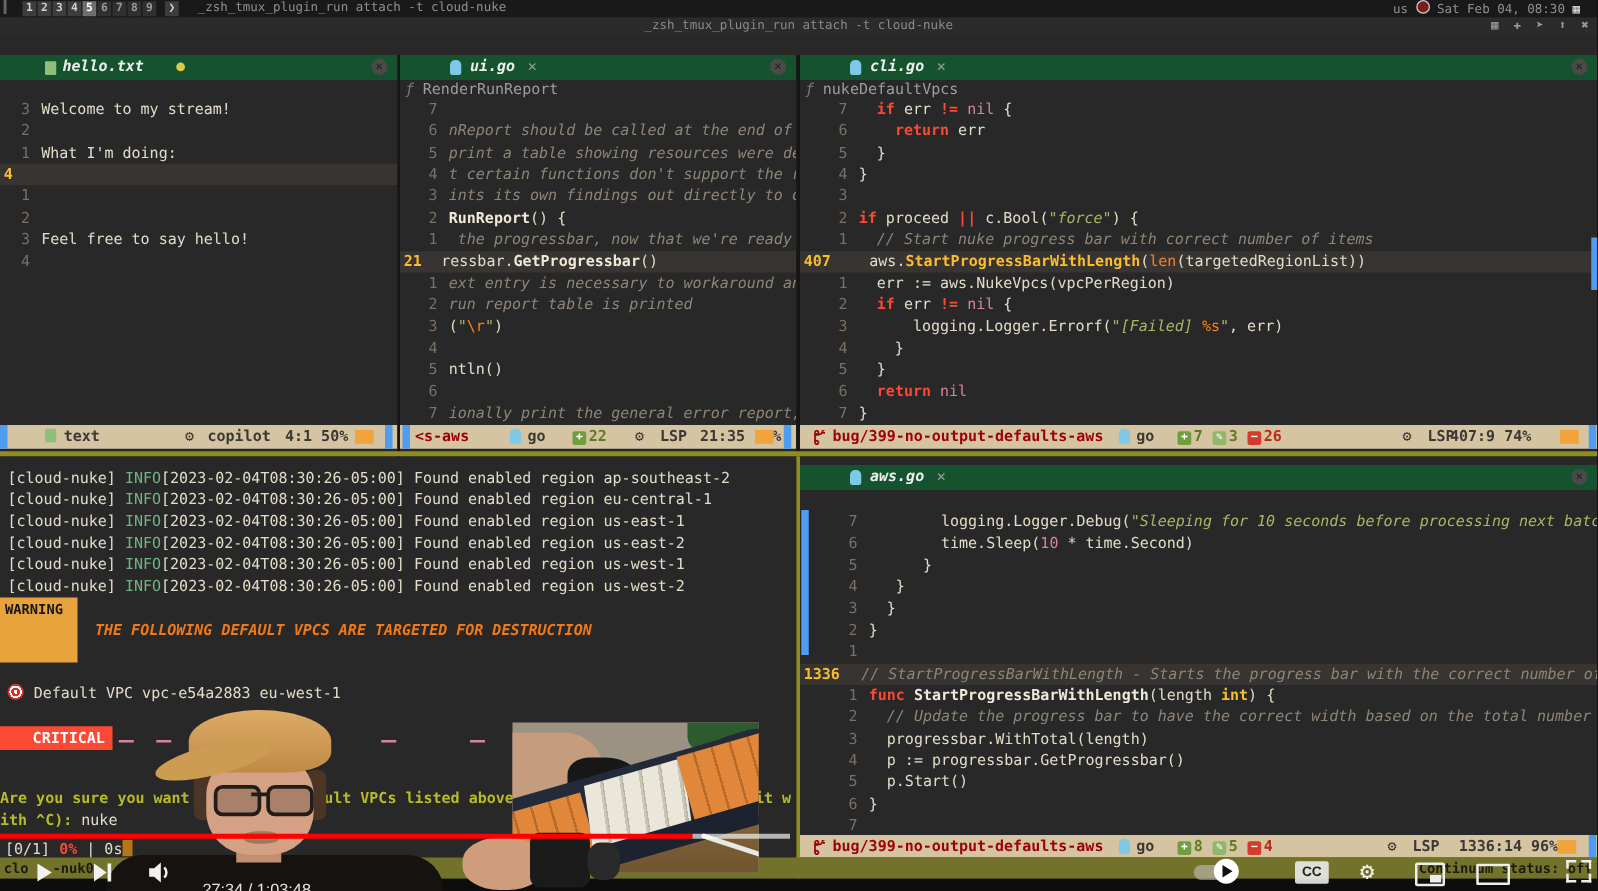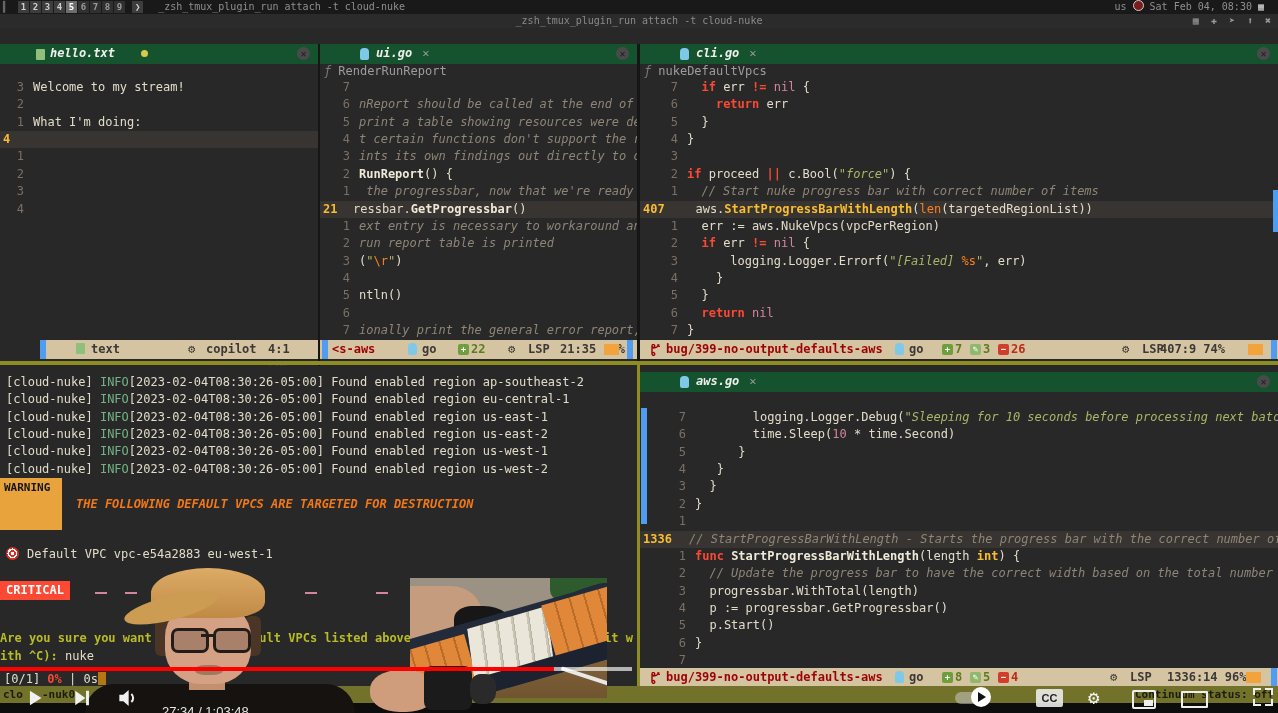--- a/index.html
+++ b/index.html
@@ -61,21 +61,21 @@
   .olive{background:#8d8d23;}
   
   .term{left:0;top:366px;width:637px;height:320px;background:#282828;}
   .lrow{position:absolute;left:6px;height:17.36px;white-space:pre;font-size:12px;line-height:17.36px;}
   .warn-box{position:absolute;left:0;top:112px;width:62px;height:52px;background:#e8a33d;color:#161616;
             font-size:11px;font-weight:bold;padding:3px 0 0 4px;box-sizing:border-box;}
   .warn-msg{position:absolute;left:76px;top:131px;color:#f07818;font-weight:bold;font-style:italic;font-size:12px;}
   .target-ic{display:inline-block;width:13px;height:13px;border-radius:50%;vertical-align:-2px;margin-right:8px;
              background:radial-gradient(circle,#fff 0 1.5px,#d93025 1.5px 3.5px,#fff 3.5px 5px,#d93025 5px 7px);}
   .crit{position:absolute;left:0;top:215px;width:70px;height:19px;background:#fb4934;color:#fff;
-        font-size:12px;font-weight:bold;text-align:center;line-height:19px;}
+        font-size:12px;font-weight:bold;text-align:center;line-height:19px;padding-left:20px;}
   .dash{position:absolute;top:226px;width:12px;height:2px;background:#d3869b;}
   .prompt{color:#b8bb26;font-weight:bold;}
   .cursor-blk{display:inline-block;width:8px;height:13px;background:#b57614;vertical-align:-2px;}
   
   .tmux-bot{left:0;top:686px;width:1278px;height:17px;background:#72722b;color:#1d1d0e;font-size:11px;font-weight:bold;line-height:17px;z-index:2;}
   .bot-strip{left:0;top:703px;width:1278px;height:10px;background:#0d0d0d;z-index:2;}
   
   .facecam{left:85px;top:566px;width:270px;height:147px;z-index:4;}
   .keycam{left:410px;top:578px;width:197px;height:120px;z-index:5;overflow:hidden;background:#9b9283;}
   .handcam{left:358px;top:666px;width:145px;height:47px;z-index:6;overflow:hidden;}
@@ -125,24 +125,24 @@
       <span class="tab-name" style="left:50px;"><span>hello.txt</span><span class="mod-dot"></span></span>
       <span class="pane-close" style="right:8px;">✕</span>
     </div>
     <div class="code" style="top:35px;">
         <div class="crow"><span class="gut">3</span><span class="ctext"><span class="c-fg">Welcome to my stream!</span></span></div>
         <div class="crow"><span class="gut">2</span><span class="ctext"></span></div>
         <div class="crow"><span class="gut">1</span><span class="ctext"><span class="c-fg">What I'm doing:</span></span></div>
         <div class="crow cur"><span class="gut">4</span><span class="ctext"></span></div>
         <div class="crow"><span class="gut">1</span></div>
         <div class="crow"><span class="gut">2</span><span class="ctext"></span></div>
-        <div class="crow"><span class="gut">3</span></div>
+        <div class="crow"><span class="gut">3</span><span class="ctext"><span class="c-fg">Feel free to say hello!</span></span></div>
         <div class="crow"><span class="gut">4</span><span class="ctext"></span></div>
       </div>
-    <div class="sl" style="top:296px;margin-left:40px;">
+    <div class="sl" style="top:296px;">
       <span class="it" style="left:36px;"><span class="fdoc"></span><span>text</span></span>
       <span class="it gear" style="left:148px;">⚙</span>
       <span class="it" style="left:166px;">copilot</span>
       <span class="it" style="left:228px;">4:1 50%</span>
       <span class="orange-blk" style="left:284px;"></span>
       <span class="blue-strip" style="left:0;top:0;height:19px;"></span>
       <span class="blue-strip" style="left:308px;top:0;height:19px;"></span>
     </div>
   </div>
 

